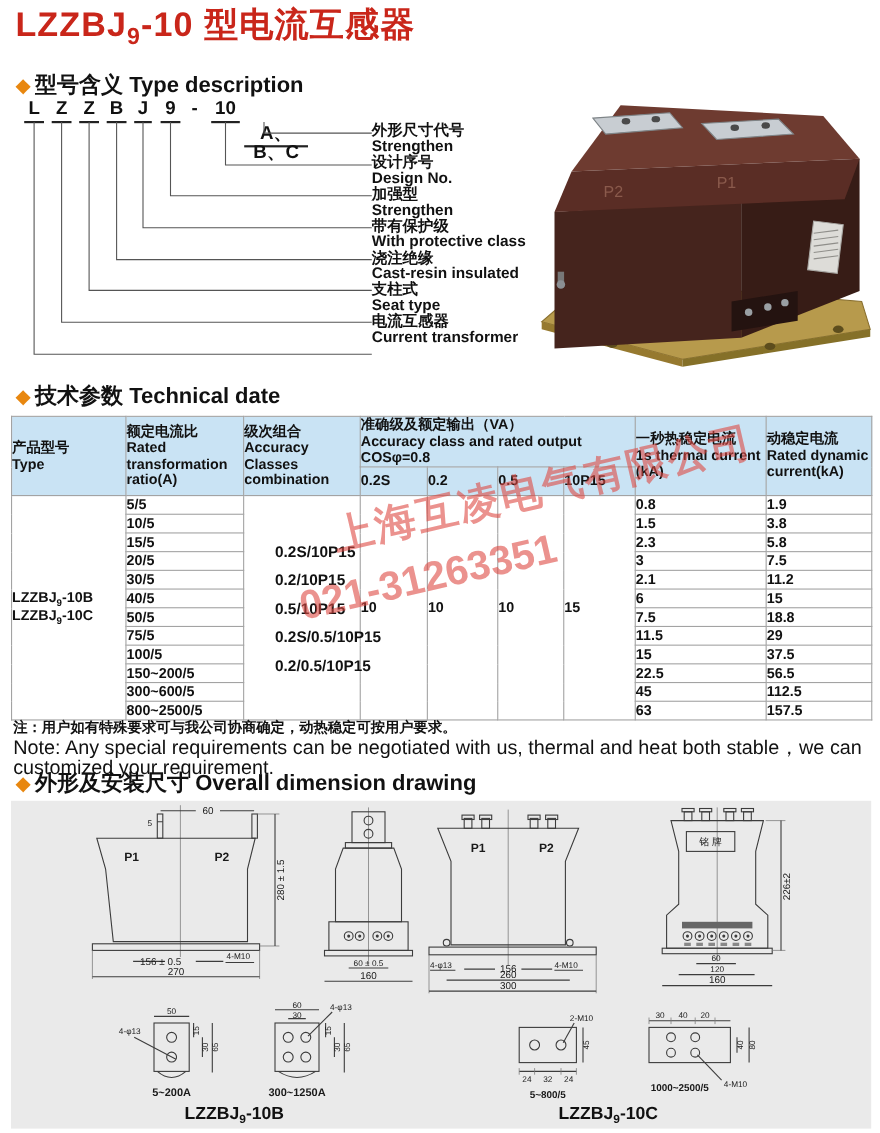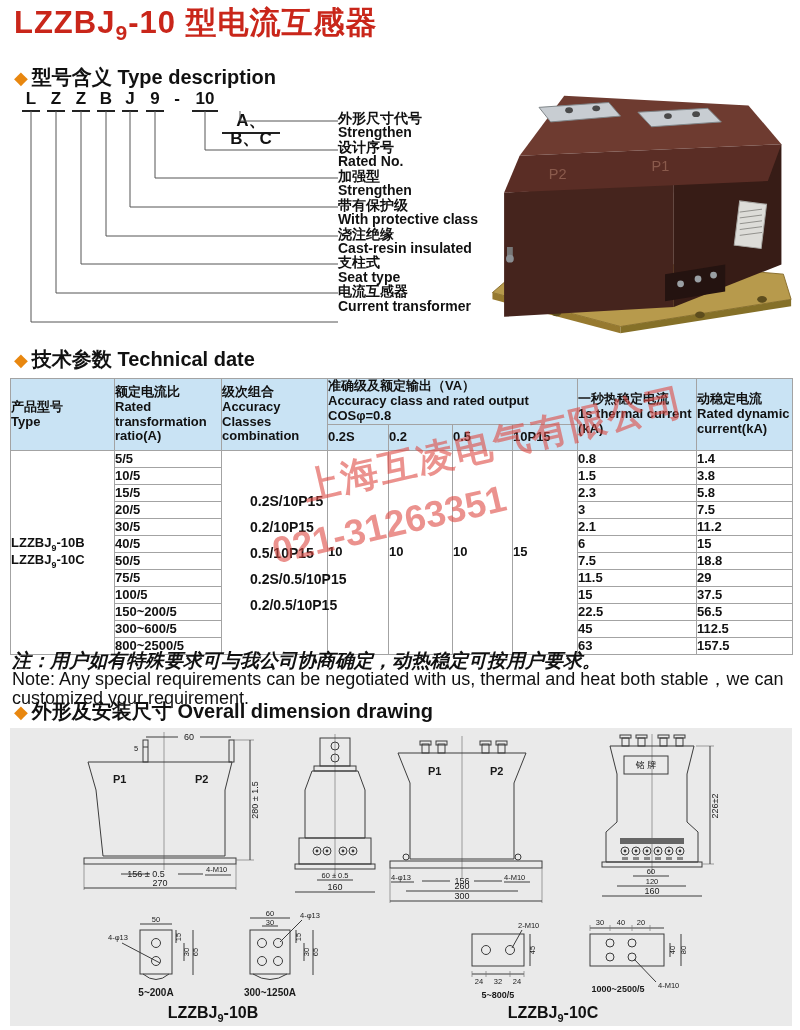--- a/index.html
+++ b/index.html
@@ -28,21 +28,21 @@
   #tech-table td{height:16px;}
   .acc div{line-height:26px;font-size:14px;margin-left:28px;}
   .typecell{font-size:14.5px;}
   
   #watermark{left:255px;top:474px;transform:rotate(-13deg);transform-origin:0 0;
      color:rgba(221,73,66,0.60);font-weight:bold;pointer-events:none;}
   #watermark .w1{font-size:37px;letter-spacing:2px;margin-left:44px;white-space:nowrap;}
   #watermark .w2{font-size:37px;margin-top:9px;white-space:nowrap;}
   
   #note{left:12px;top:651px;}
-  #note .n1{font-size:19px;font-weight:bold;line-height:19px;font-style:italic;}
+  #note .n1{font-size:13px;font-weight:bold;line-height:19px;}
   #note .n2{font-size:18px;font-weight:normal;line-height:19px;}
   
   #panel{left:10px;top:728px;width:782px;height:298px;background:#eaeaea;}
   .cap{position:absolute;top:276px;width:130px;text-align:center;font-size:16px;font-weight:bold;color:#111;}
   svg .ln{stroke:#3c3c3c;stroke-width:1;fill:none;}
   svg .thin{stroke:#7a7a7a;stroke-width:0.7;fill:none;}
   svg .dim{font-size:9px;fill:#1a1a1a;}
   svg .dims{font-size:7.5px;fill:#1a1a1a;}
   svg .plab{font-size:11px;font-weight:bold;fill:#1a1a1a;}
   svg .slab{font-size:10px;font-weight:bold;fill:#1a1a1a;}
@@ -81,21 +81,21 @@
     </g>
   </svg>
 
   <div class="abs" id="tc-labels">
     <div class="pair">
         <div>外形尺寸代号</div>
         <div>Strengthen</div>
       </div>
     <div class="pair">
         <div>设计序号</div>
-        <div>Rated No.</div>
+        <div>Design No.</div>
       </div>
     <div class="pair">
         <div>加强型</div>
         <div>Strengthen</div>
       </div>
     <div class="pair">
         <div>带有保护级</div>
         <div>With protective class</div>
       </div>
     <div class="pair">
@@ -211,21 +211,21 @@
             <div>0.2/10P15</div>
             <div>0.5/10P15</div>
             <div>0.2S/0.5/10P15</div>
             <div>0.2/0.5/10P15</div>
       </td>
       <td rowspan="12">10</td>
       <td rowspan="12">10</td>
       <td rowspan="12">10</td>
       <td rowspan="12">15</td>
       <td>0.8</td>
-      <td>1.4</td>
+      <td>1.9</td>
     </tr>
     <tr>
           <td>10/5</td>
           <td>1.5</td>
           <td>3.8</td>
         </tr>
     <tr>
           <td>15/5</td>
           <td>2.3</td>
           <td>5.8</td>

